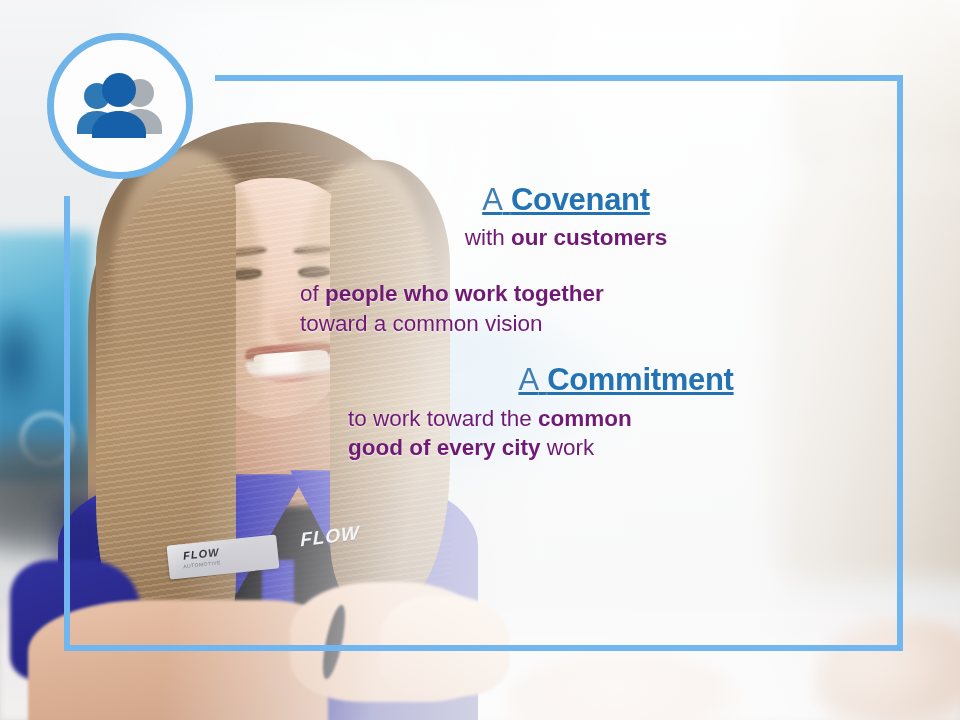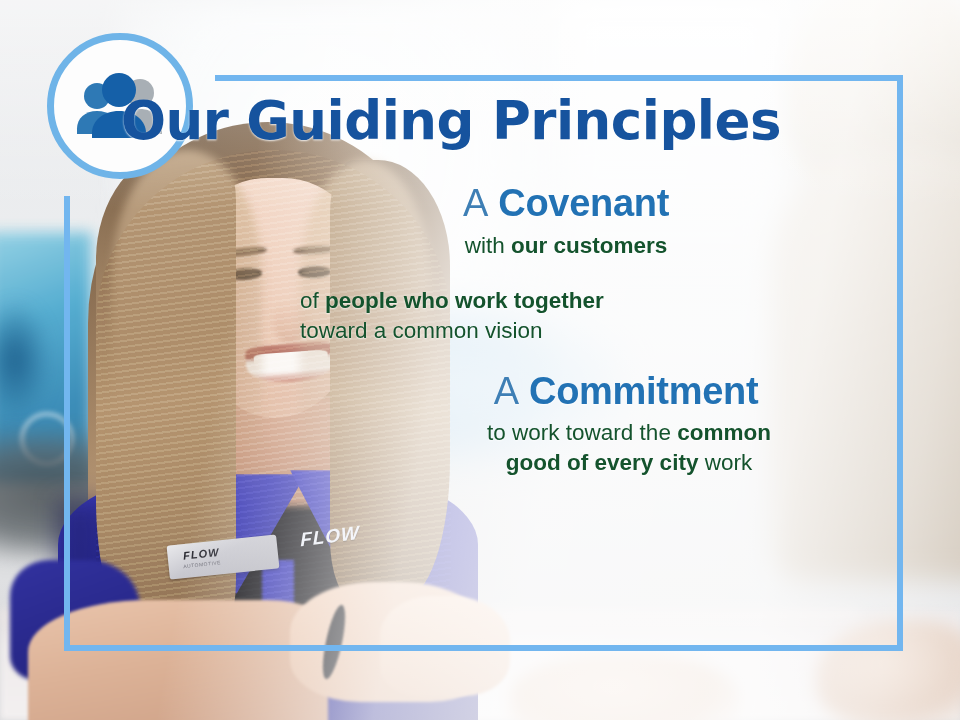--- a/index.html
+++ b/index.html
@@ -433,49 +433,50 @@
 
   .principles {
     position: absolute;
     left: 300px; top: 184px;
     width: 610px;
     font-family: "Liberation Sans", sans-serif;
     color: #2272B4;
   }
   .principle { margin-bottom: 26px; }
   .p-title {
-    font-size: 38px;
+    font-size: 31px;
     line-height: 1.04;
     text-align: center;
     letter-spacing: -.3px;
     text-shadow: 0 1px 2px rgba(255,255,255,.8);
+    text-decoration: underline;
   }
   .p-title .lead { font-weight: 300; color: #3E7FB5; }
   .p-title .key  { font-weight: 700; color: #2272B4; }
   .p-sub {
     font-size: 22.5px;
     line-height: 1.32;
     text-align: center;
     margin-top: 7px;
-    color: #14532d;
+    color: #701a75;
     text-shadow: 0 1px 2px rgba(255,255,255,.8);
   }
   .p-sub .b { font-weight: 700; }
   .p-sub .n { font-weight: 400; }
 
   
   .pr1 { margin-left: 0;  }
   .pr1 .p-title { text-align: center; padding-right: 78px; }
   .pr1 .p-sub   { text-align: center; padding-right: 78px; }
 
   .pr2 .p-title { text-align: center; padding-right: 22px; }
   .pr2 .p-sub   { text-align: left; padding-right: 14px; }
 
   .pr3 .p-title { text-align: center; padding-left: 42px; }
-  .pr3 .p-sub   { text-align: center; padding-left: 48px; }
+  .pr3 .p-sub   { text-align: left; padding-left: 48px; }
 </style>
 </head>
 <body>
 
 <div id="poster">
 
   <div class="photo">
     <div class="bg-room"></div>
     <div class="bg-window"></div>
     <div class="bg-window2"></div>
@@ -545,21 +546,20 @@
       <path d="M70 37c-13 0-22 8.5-22 19.5V62h44v-5.5C92 45.5 83 37 70 37z" fill="#A8AFB5"></path>
 
       <circle cx="27" cy="24" r="13" fill="#2E79B5"></circle>
       <path d="M27 39C15 39 7 46.5 7 56.5V62h40v-5.5C47 46.5 39 39 27 39z" fill="#2E79B5"></path>
 
       <circle cx="49" cy="18" r="17" fill="#1560A8"></circle>
       <path d="M49 39c-16 0-27 10-27 22V66h54v-5c0-12-11-22-27-22z" fill="#1560A8"></path>
     </svg>
   </div>
 
-  <div class="headline">Our Guiding Principles</div>
 
   <div class="principles">
 
     <div class="principle pr1">
       <div class="p-title">
         <span class="lead">A</span>
         <span class="key">Covenant</span>
       </div>
       <div class="p-sub">
         <span class="n">with </span><span class="b">our customers</span>

